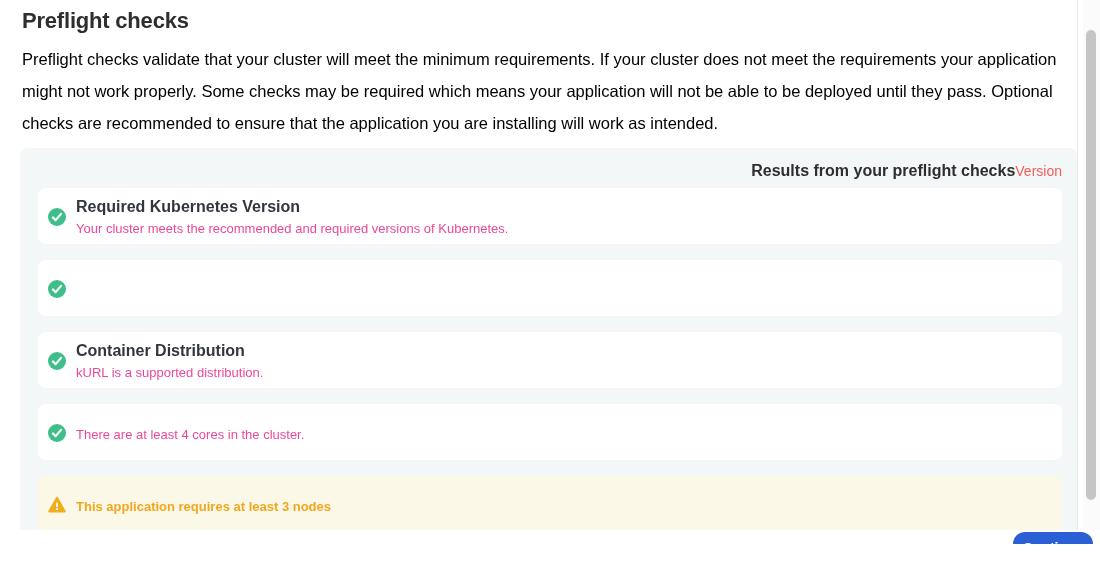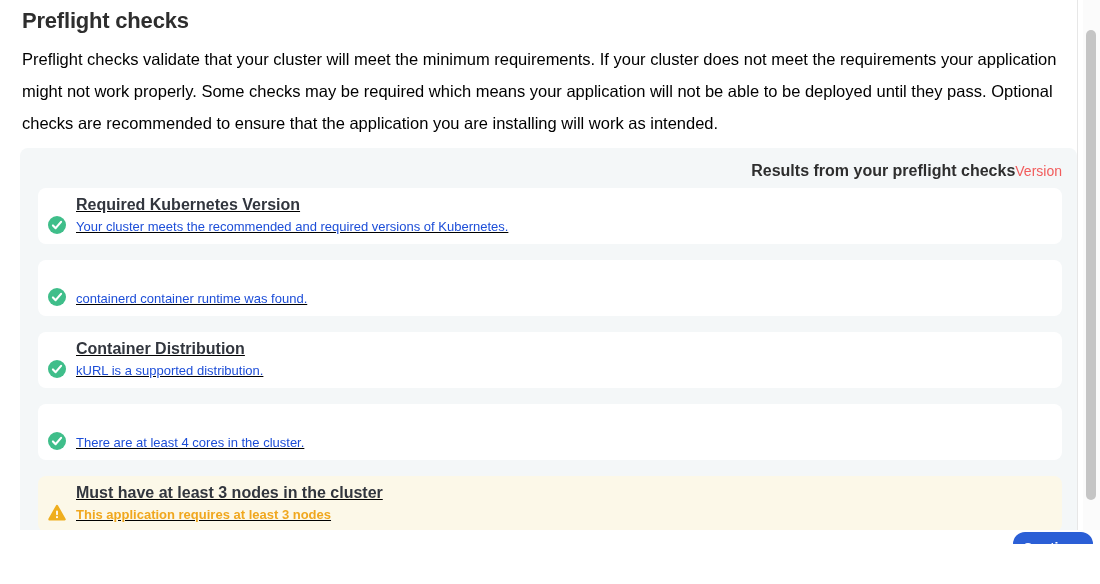--- a/index.html
+++ b/index.html
@@ -39,28 +39,27 @@
     margin-bottom: 8px;
   }
   .panel-heading { font-size: 16px; font-weight: bold; color: #2e2e2e; }
   .cancel-link { font-size: 14px; color: #f25c5c; cursor: pointer; }
 
   .check-card {
     background: #ffffff;
     border-radius: 8px;
     height: 56px;
     padding: 10px 14px 10px 10px;
-    display: flex; align-items: flex-end;
+    display: flex; align-items: center;
     margin-bottom: 16px;
-    text-decoration: underline;
   }
   .check-card.warn { background: #fcf8e8; }
   .check-icon { width: 18px; height: 18px; flex: 0 0 18px; margin: 1px 10px 0 0; }
   .check-title { font-size: 16px; font-weight: bold; color: #32363e; line-height: 19px; }
-  .check-msg { font-size: 13px; color: #1d4ed8; margin-top: 5px; line-height: 15px; }
+  .check-msg { font-size: 13px; color: #ec4899; margin-top: 5px; line-height: 15px; }
   .check-card.warn .check-msg { color: #f0a71e; font-weight: bold; }
 
   
   .footer {
     position: absolute; left: 0; top: 530px; width: 1100px; height: 42px;
     background: #ffffff;
   }
   .continue-button {
     position: absolute; right: 7px; top: 2px;
     width: 80px; height: 31px;
@@ -114,21 +113,20 @@
           <div class="check-msg">Your cluster meets the recommended and required versions of Kubernetes.</div>
         </div>
       </div>
 
       <div class="check-card">
         <svg class="check-icon" viewBox="0 0 20 20">
           <circle cx="10" cy="10" r="10" fill="#3fbe8a"></circle>
           <polyline points="5.5,10.5 8.5,13.5 14.5,6.5" fill="none" stroke="#ffffff" stroke-width="2.4" stroke-linecap="round" stroke-linejoin="round"></polyline>
         </svg>
         <div>
-          <div class="check-msg">containerd container runtime was found.</div>
         </div>
       </div>
 
       <div class="check-card">
         <svg class="check-icon" viewBox="0 0 20 20">
           <circle cx="10" cy="10" r="10" fill="#3fbe8a"></circle>
           <polyline points="5.5,10.5 8.5,13.5 14.5,6.5" fill="none" stroke="#ffffff" stroke-width="2.4" stroke-linecap="round" stroke-linejoin="round"></polyline>
         </svg>
         <div>
           <div class="check-title">Container Distribution</div>
@@ -146,21 +144,20 @@
         </div>
       </div>
 
       <div class="check-card warn">
         <svg class="check-icon" viewBox="0 0 20 20">
           <path d="M10 2.2 L18.4 17 L1.6 17 Z" fill="#efae1d" stroke="#efae1d" stroke-width="2.6" stroke-linejoin="round"></path>
           <rect x="9" y="7.2" width="2" height="5.2" rx="1" fill="#ffffff"></rect>
           <circle cx="10" cy="14.6" r="1.15" fill="#ffffff"></circle>
         </svg>
         <div>
-          <div class="check-title">Must have at least 3 nodes in the cluster</div>
           <div class="check-msg">This application requires at least 3 nodes</div>
         </div>
       </div>
 
     </div>
   </div>
 
   <div class="content-divider"></div>
 
   <div class="scrollbar-track">

